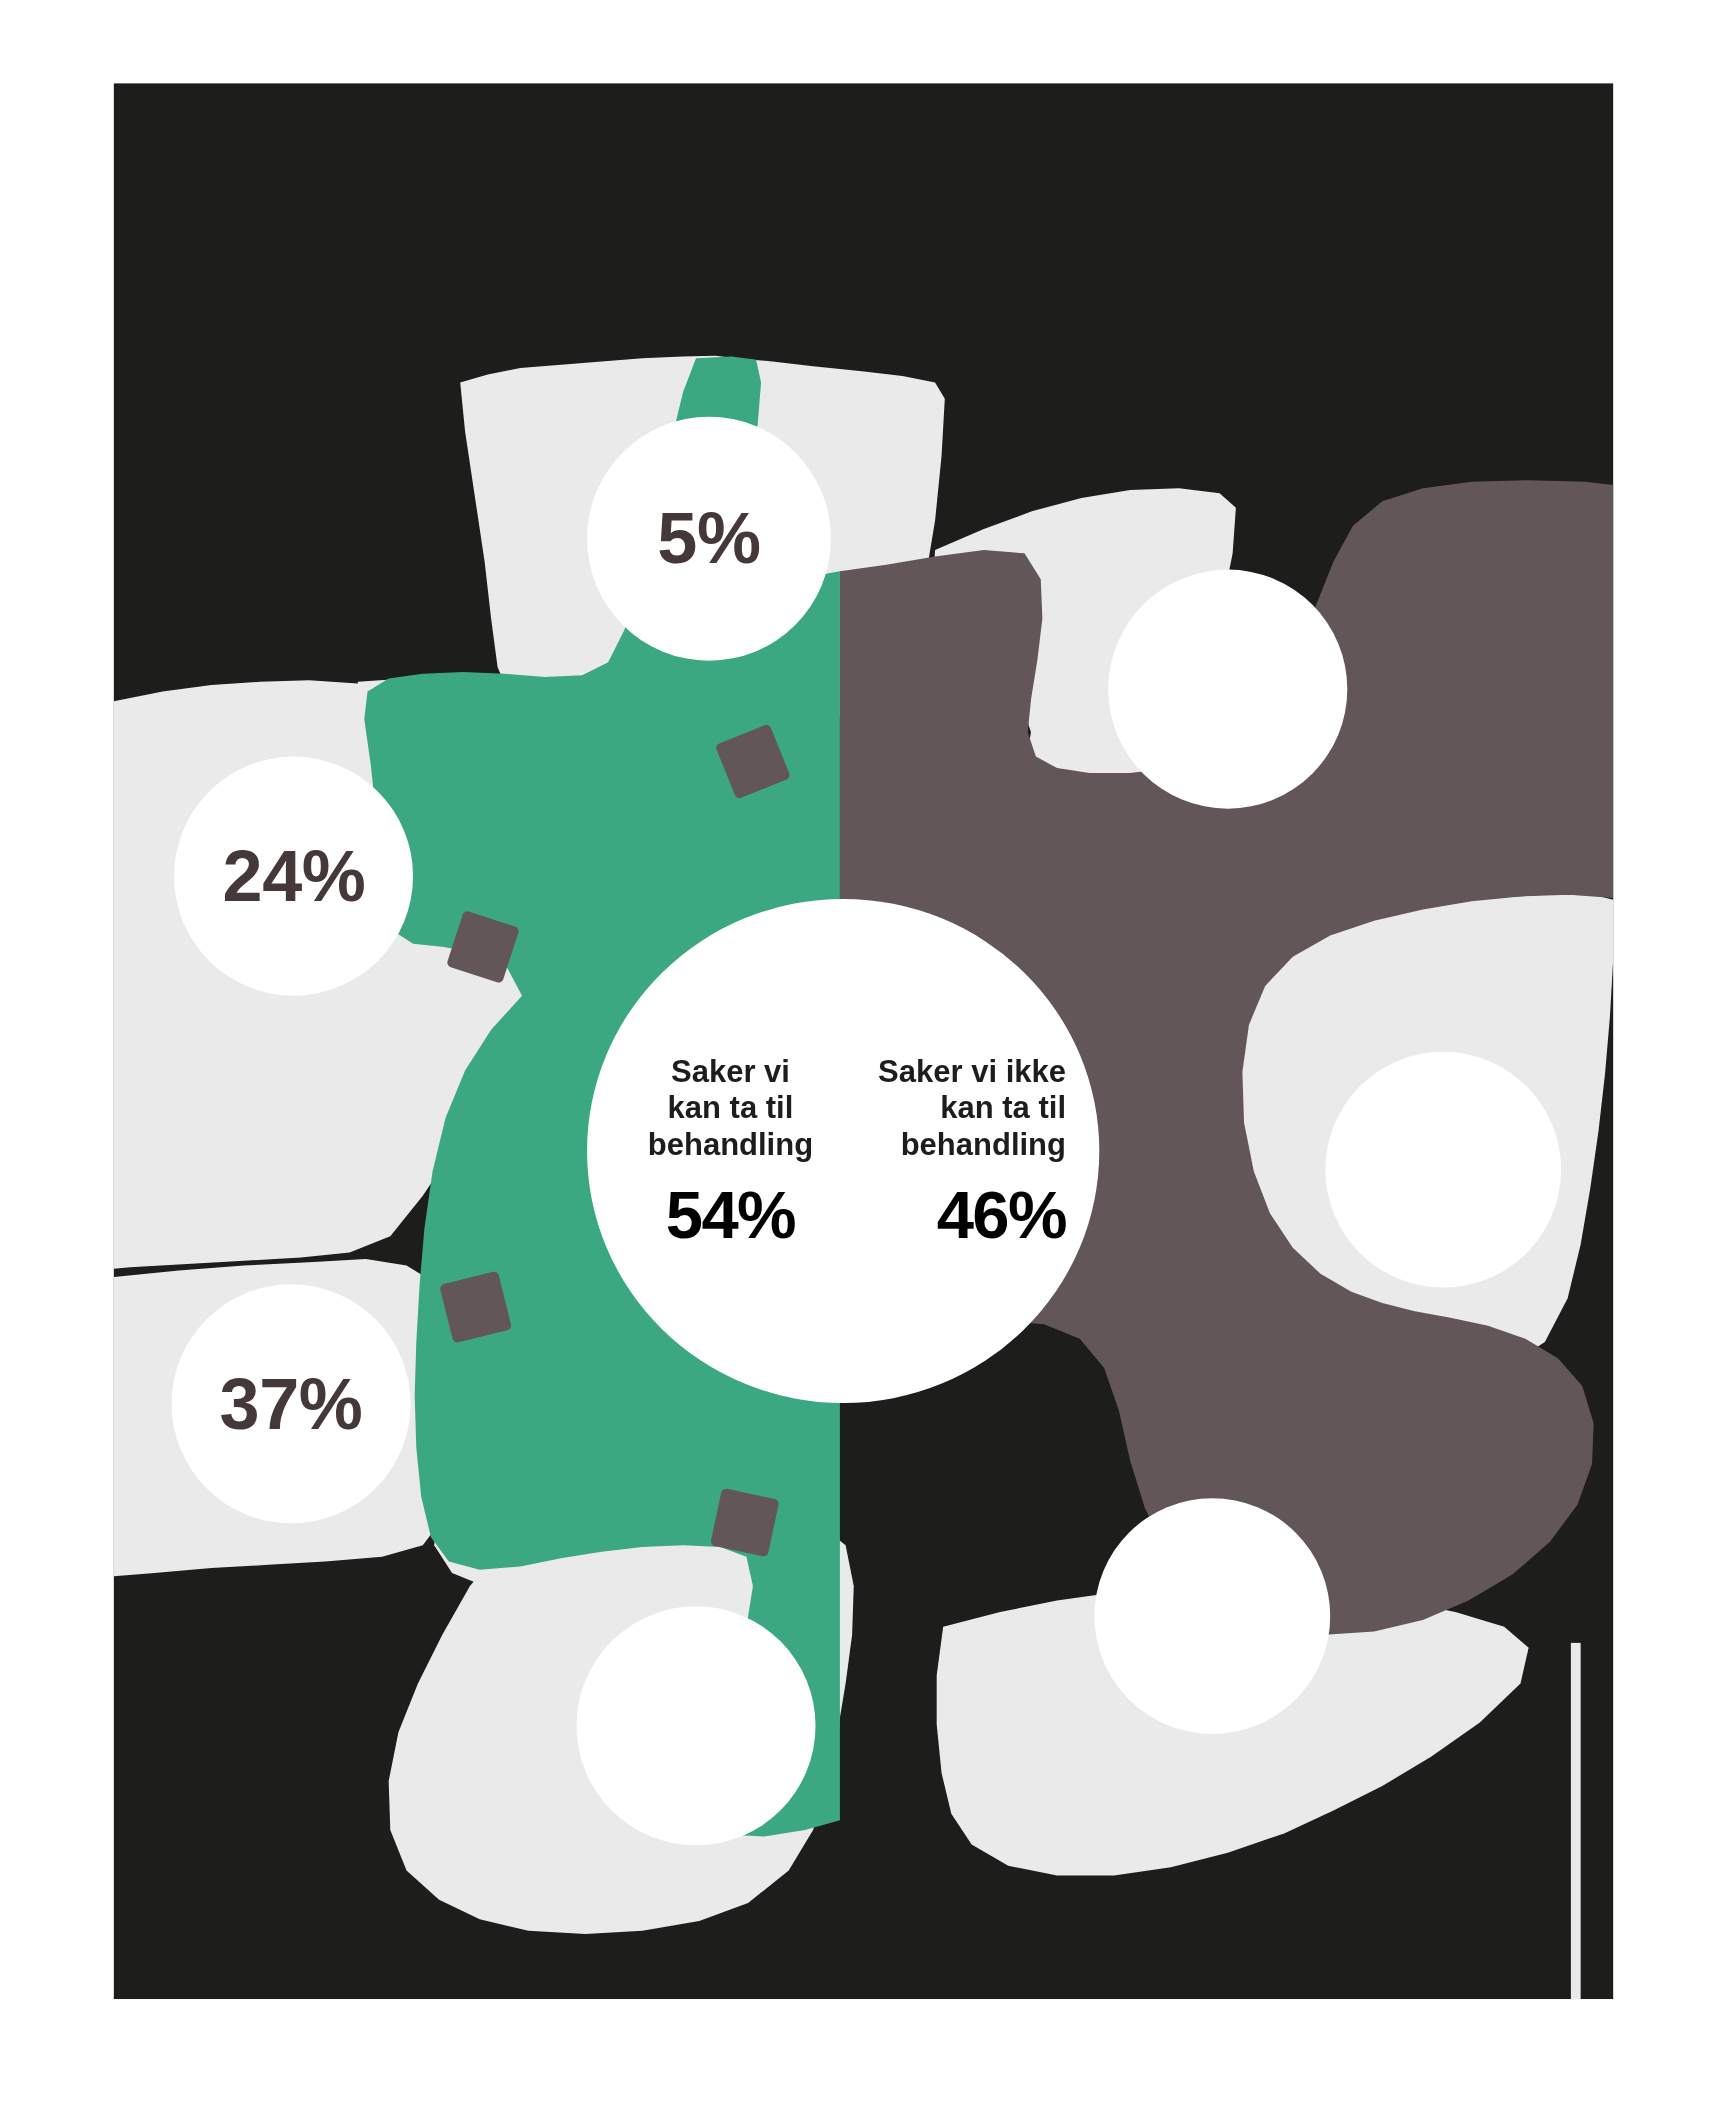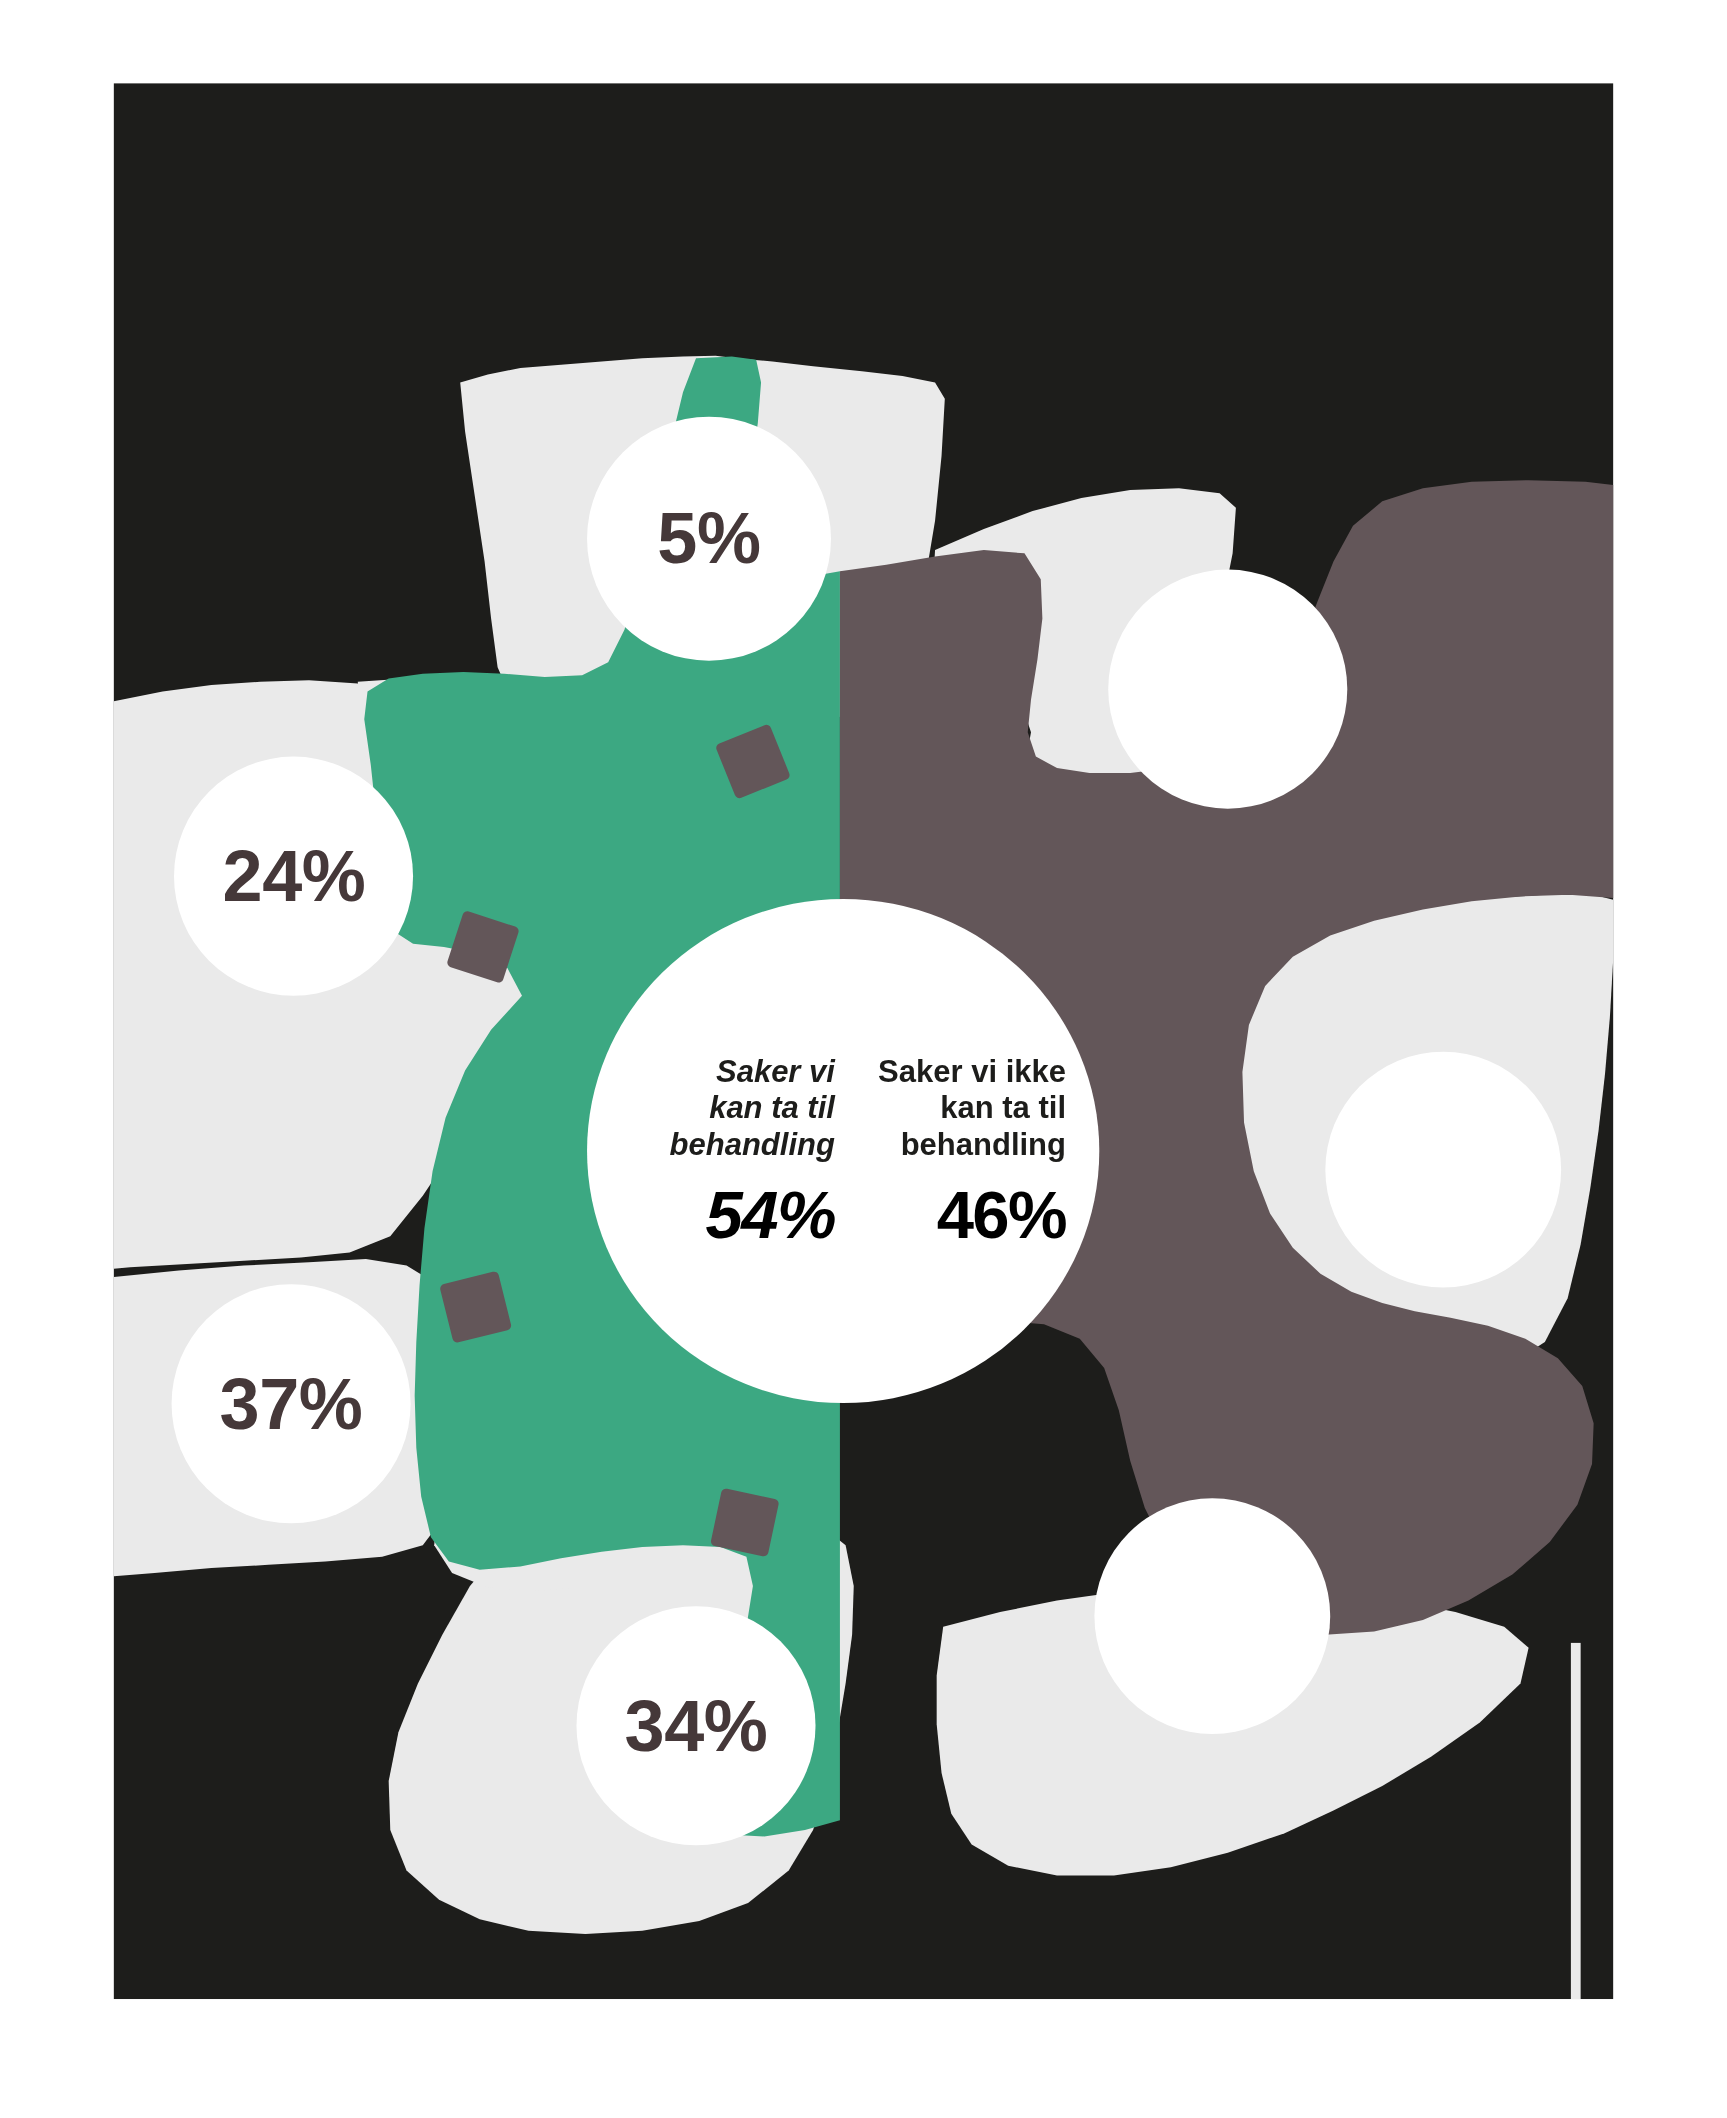--- a/index.html
+++ b/index.html
@@ -61,21 +61,21 @@
     pointer-events: none;
   }
   .center-col {
     width: 50%;
     display: flex;
     flex-direction: column;
     justify-content: center;
     padding: 0 8.1px;
     box-sizing: border-box;
   }
-  .center-col.left  { text-align: right;  padding-left: 39px; font-style: italic; }
+  .center-col.left  { text-align: center;  padding-left: 39px; }
   .center-col.right { text-align: right; padding-right: 33px; }
 
   .center-caption {
     font-size: 31px;
     font-weight: bold;
     color: #1D1D1B;
     line-height: 1.18;
     font-family: "Liberation Sans", sans-serif;
     margin-bottom: 18px;
   }
@@ -226,21 +226,20 @@
 
   <div class="bubble-label" style="left:587px; top:473px; width:244px; height:130px; font-size:72px;">5%</div>
 
 
   <div class="bubble-label" style="left:172px; top:811px; width:244px; height:130px; font-size:72px;">24%</div>
 
 
   <div class="bubble-label" style="left:169px; top:1339px; width:244px; height:130px; font-size:72px;">37%</div>
 
 
-  <div class="bubble-label" style="left:574px; top:1661px; width:244px; height:130px; font-size:72px;">34%</div>
 
   <div id="center-ellipse-content">
 
     <div class="center-col left">
       <div class="center-caption">
         <div>Saker vi</div>
         <div>kan ta til</div>
         <div>behandling</div>
       </div>
       <div class="center-value">54%</div>

